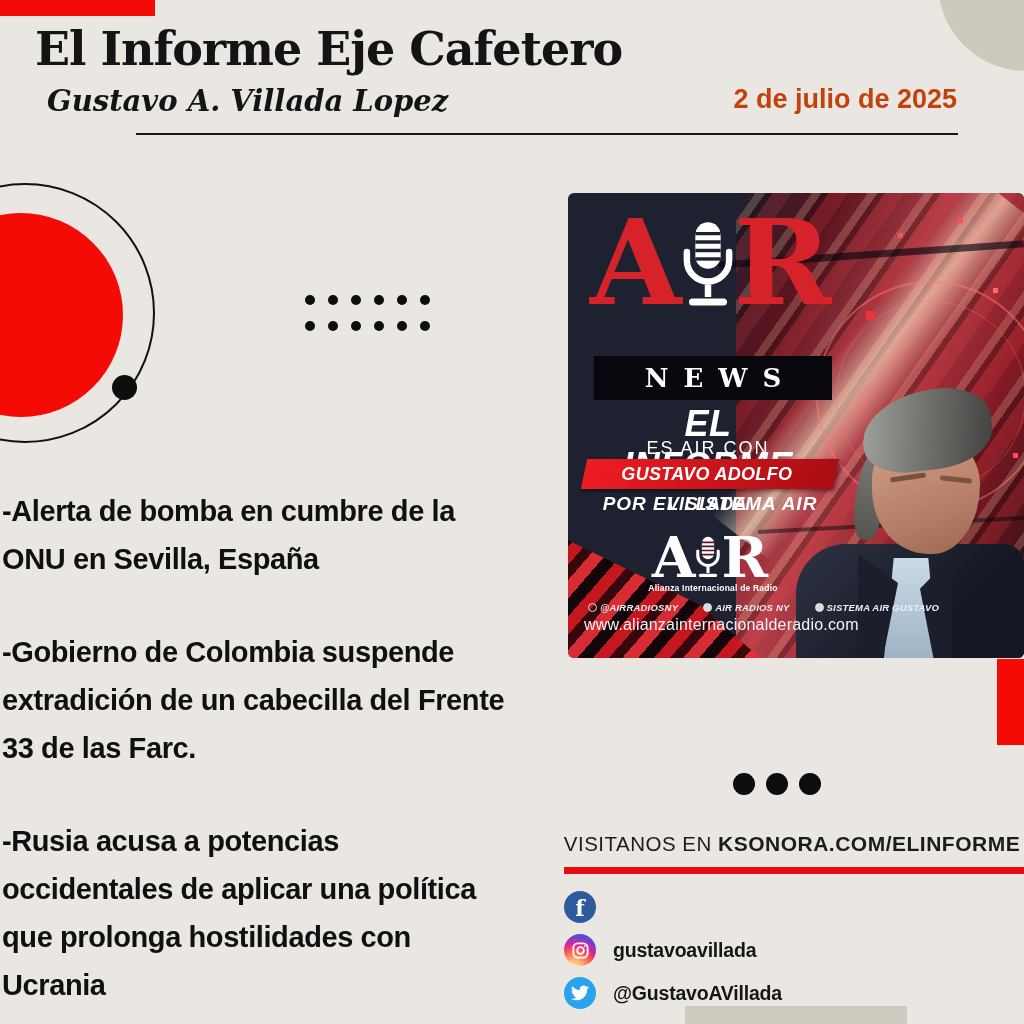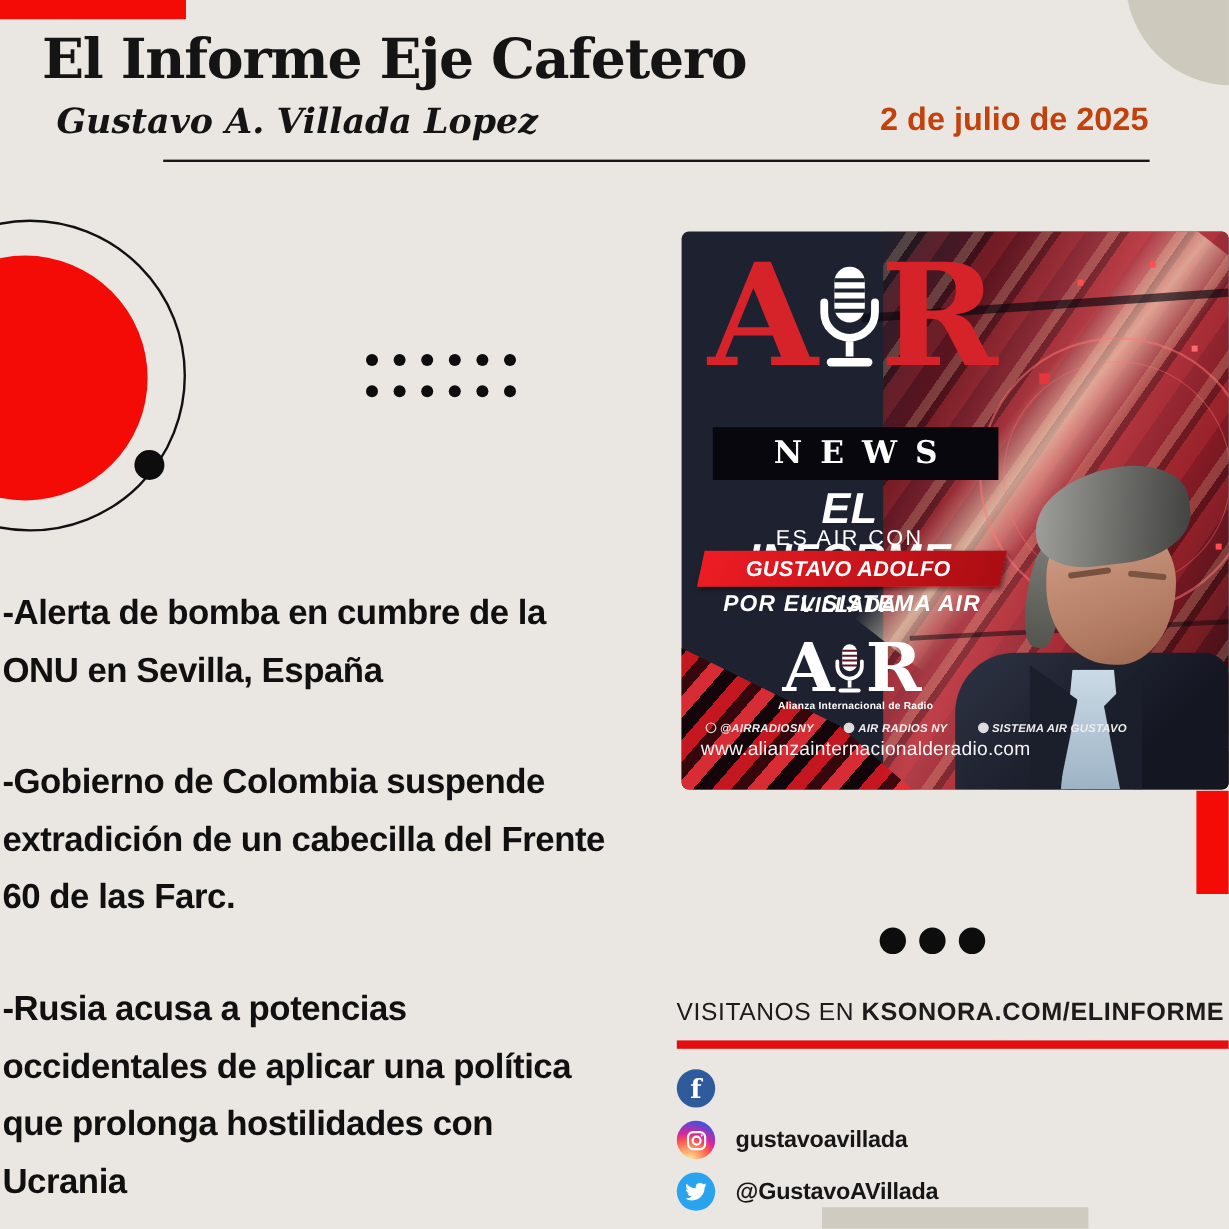--- a/index.html
+++ b/index.html
@@ -127,21 +127,21 @@
     <i></i>
     <i></i>
     <i></i>
 </div>
 
 <div class="abs news">
   <p>-Alerta de bomba en cumbre de la
 ONU en Sevilla, España</p>
   <p>-Gobierno de Colombia suspende
 extradición de un cabecilla del Frente
-60 de las Farc.</p>
+33 de las Farc.</p>
   <p>-Rusia acusa a potencias
 occidentales de aplicar una política
 que prolonga hostilidades con
 Ucrania</p>
 </div>
 
 <div class="abs poster">
   <div class="p-wash"></div>
   <div class="p-streaks"></div>
   <div class="p-beam"></div>

